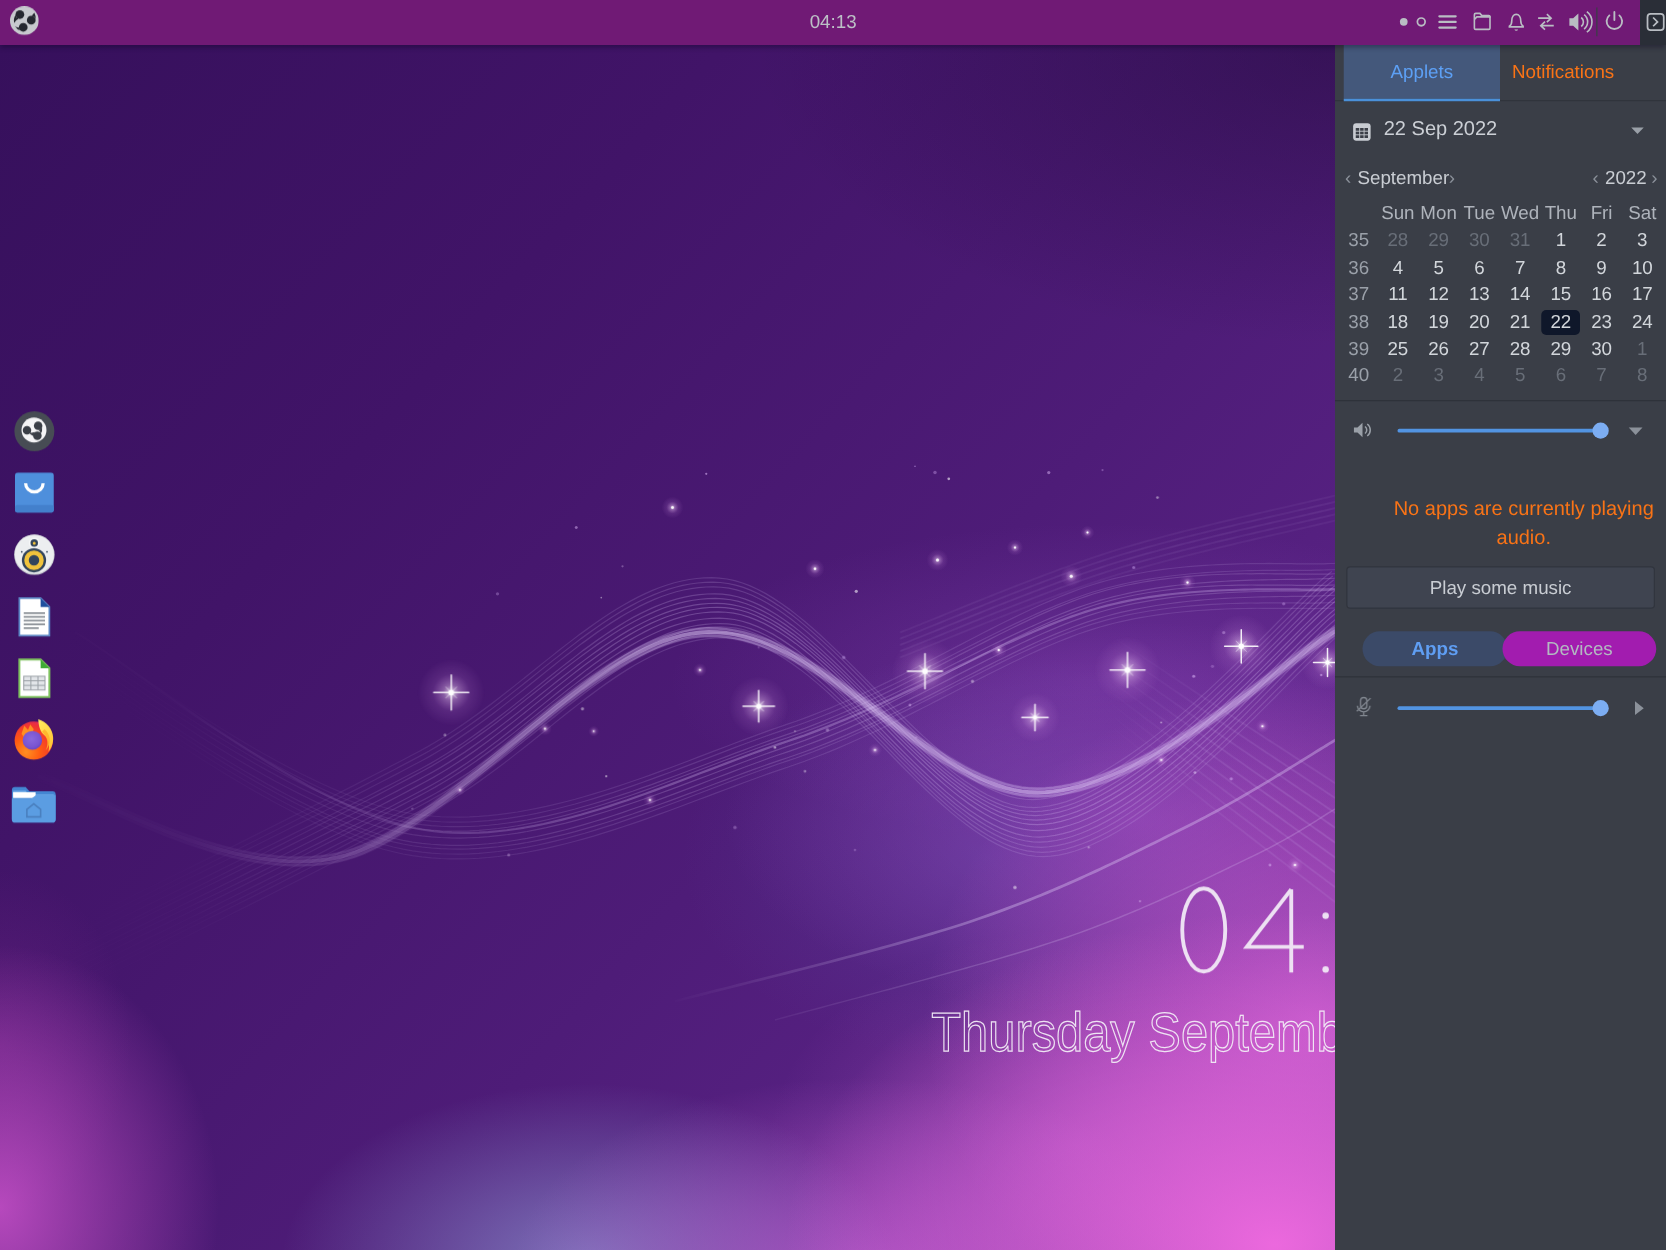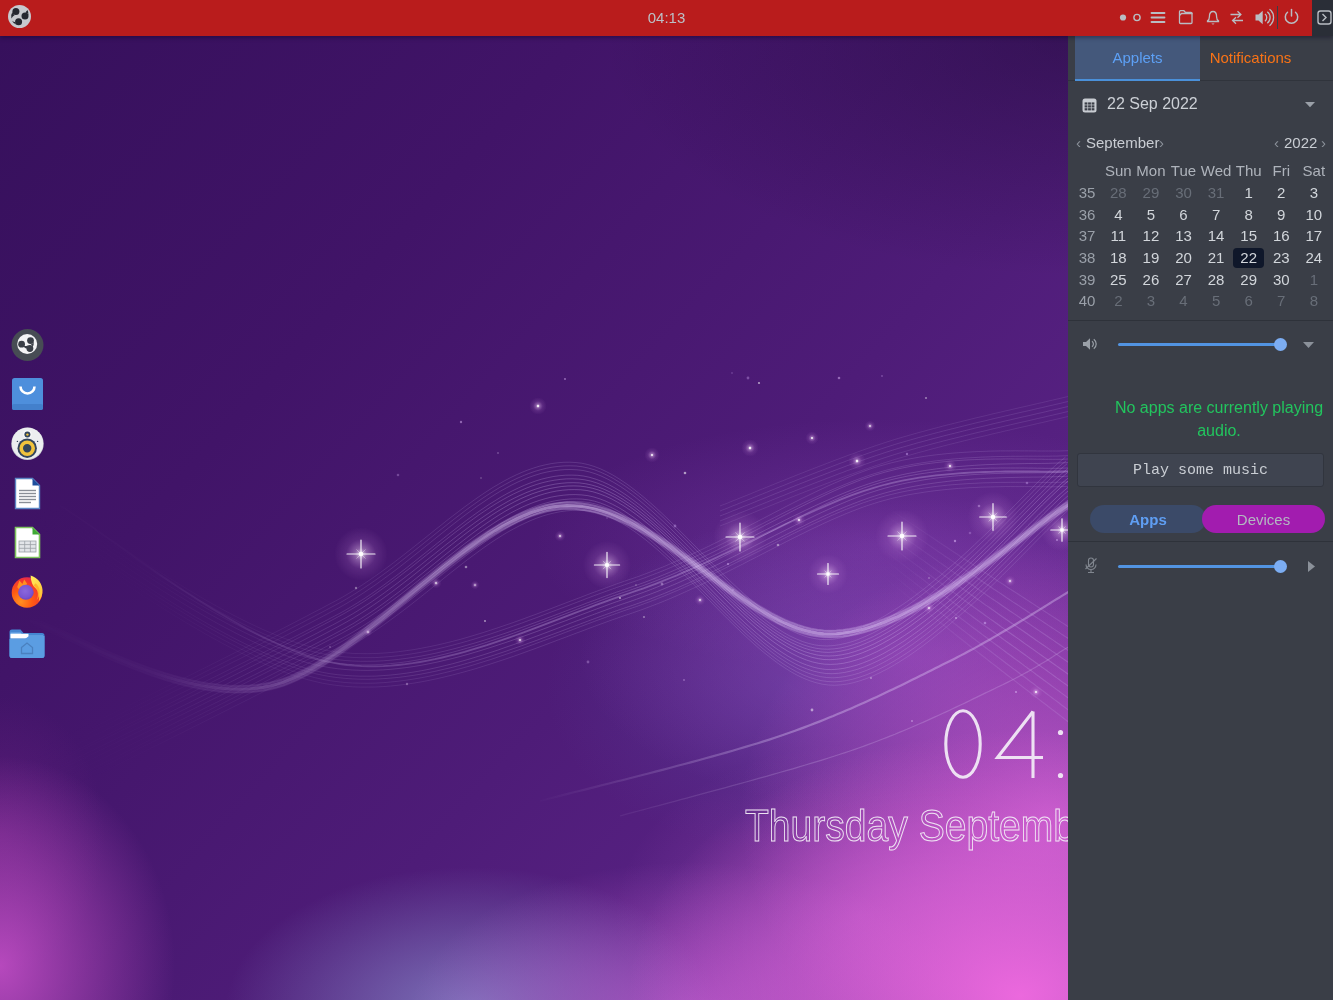--- a/index.html
+++ b/index.html
@@ -1,18 +1,18 @@
 <!DOCTYPE html>
 <html><head>
 <meta charset="utf-8">
 <style>
 * { margin:0; padding:0; box-sizing:border-box; }
 html,body { width:1333px; height:1000px; overflow:hidden; background:#000; }
 body { font-family:"Liberation Sans", sans-serif; position:relative; }
-#topbar { position:absolute; left:0; top:0; width:1333px; height:36px; background:#b91c1c; z-index:30; box-shadow:0 2px 4px rgba(10,0,30,0.35); }
+#topbar { position:absolute; left:0; top:0; width:1333px; height:36px; background:#701a75; z-index:30; box-shadow:0 2px 4px rgba(10,0,30,0.35); }
 #wall { position:absolute; left:0; top:36px; width:1068px; height:964px; overflow:hidden;
   background:
     radial-gradient(560px 380px at 1020px 960px, rgba(244,108,226,0.92), rgba(244,108,226,0) 70%),
     radial-gradient(400px 220px at 690px 980px, rgba(198,98,214,0.68), rgba(196,95,212,0) 70%),
     radial-gradient(340px 200px at 470px 975px, rgba(132,130,196,0.85), rgba(132,130,196,0) 72%),
     radial-gradient(250px 300px at 0px 930px, rgba(210,85,208,0.8), rgba(210,85,208,0) 70%),
     radial-gradient(150px 200px at 0px 800px, rgba(170,55,170,0.22), rgba(170,55,170,0) 70%),
     radial-gradient(430px 380px at 1050px 780px, rgba(214,100,216,0.75), rgba(214,100,216,0) 72%),
     radial-gradient(460px 220px at 910px 620px, rgba(176,88,214,0.42), rgba(176,88,214,0) 72%),
     radial-gradient(340px 230px at 790px 650px, rgba(98,90,178,0.3), rgba(98,90,178,0) 72%),
@@ -37,22 +37,22 @@
 .mrow { position:absolute; top:98px; left:0; width:265px; height:20px; font-size:15px; color:#c9cdd3; }
 table.cal { position:absolute; top:124px; left:4px; border-collapse:collapse; font-size:15px; }
 table.cal td { width:32.6px; height:21.7px; text-align:center; padding:0; color:#d2d6db; }
 table.cal td.wk { color:#9aa0a9; width:30px; }
 table.cal td.hd { color:#aeb3bb; }
 table.cal td.dim { color:#686e78; }
 td .sel { display:inline-block; width:31px; height:20px; line-height:20px; background:#0f172a; border-radius:4px; }
 .slrow { position:absolute; left:0; width:265px; height:28px; }
 .track { position:absolute; top:13px; height:3px; border-radius:2px; background:#5294e2; }
 .knob { position:absolute; top:8px; width:13px; height:13px; border-radius:50%; background:#7cadf2; }
-.noapps { position:absolute; top:360px; left:0; width:265px; text-align:center; font-size:16px; color:#22c55e; line-height:23px;padding-left:37px; }
-.playbtn { position:absolute; top:417px; left:9px; width:247px; height:34px; background:#3f4450; border:1px solid #31353e; border-radius:3px; color:#c9cdd3; font-size:15px; display:flex; align-items:center; justify-content:center;font-family:Liberation Mono, monospace; }
+.noapps { position:absolute; top:360px; left:0; width:265px; text-align:center; font-size:16px; color:#f97316; line-height:23px;padding-left:37px; }
+.playbtn { position:absolute; top:417px; left:9px; width:247px; height:34px; background:#3f4450; border:1px solid #31353e; border-radius:3px; color:#c9cdd3; font-size:15px; display:flex; align-items:center; justify-content:center; }
 .pill { position:absolute; top:469px; height:28px; border-radius:14px; font-size:15px; display:flex; align-items:center; justify-content:center; }
 .pill.apps { left:22px; width:116px; background:#3b4a68; color:#5f9ef3;font-weight:bold; }
 .pill.devs { left:134px; width:123px; background:#a21caf; color:#b3b9c1; }
 </style>
 </head>
 <body>
 <div id="wall">
 <svg id="wavesvg" width="1068" height="964" viewBox="0 0 1068 964" style="position:absolute;left:0;top:0;">
 <defs>
 <radialGradient id="sg" cx="50%" cy="50%" r="50%">

